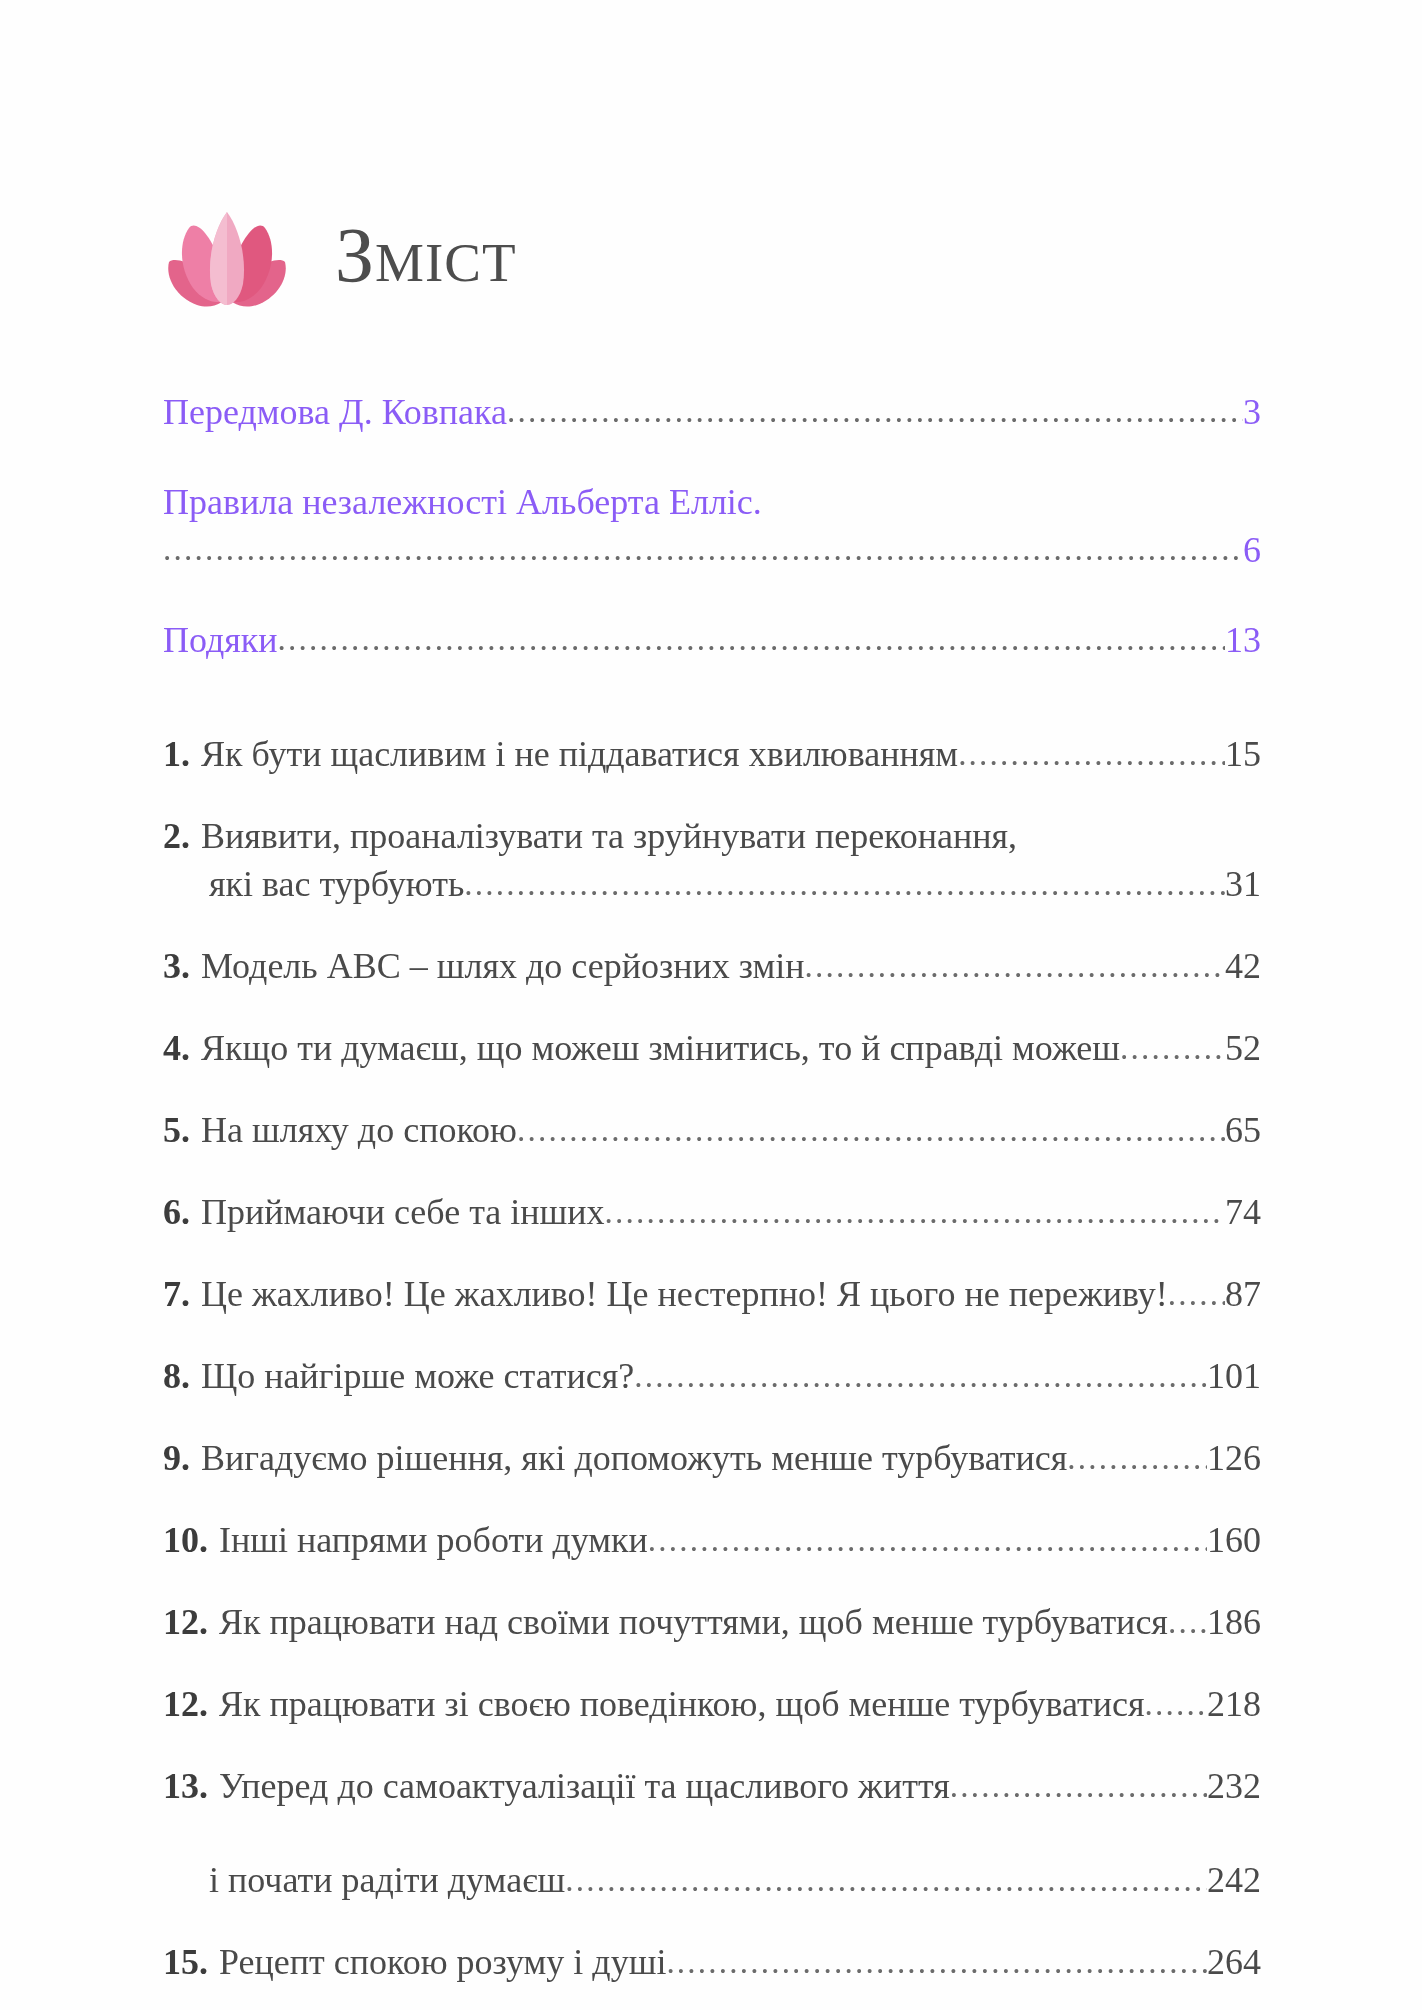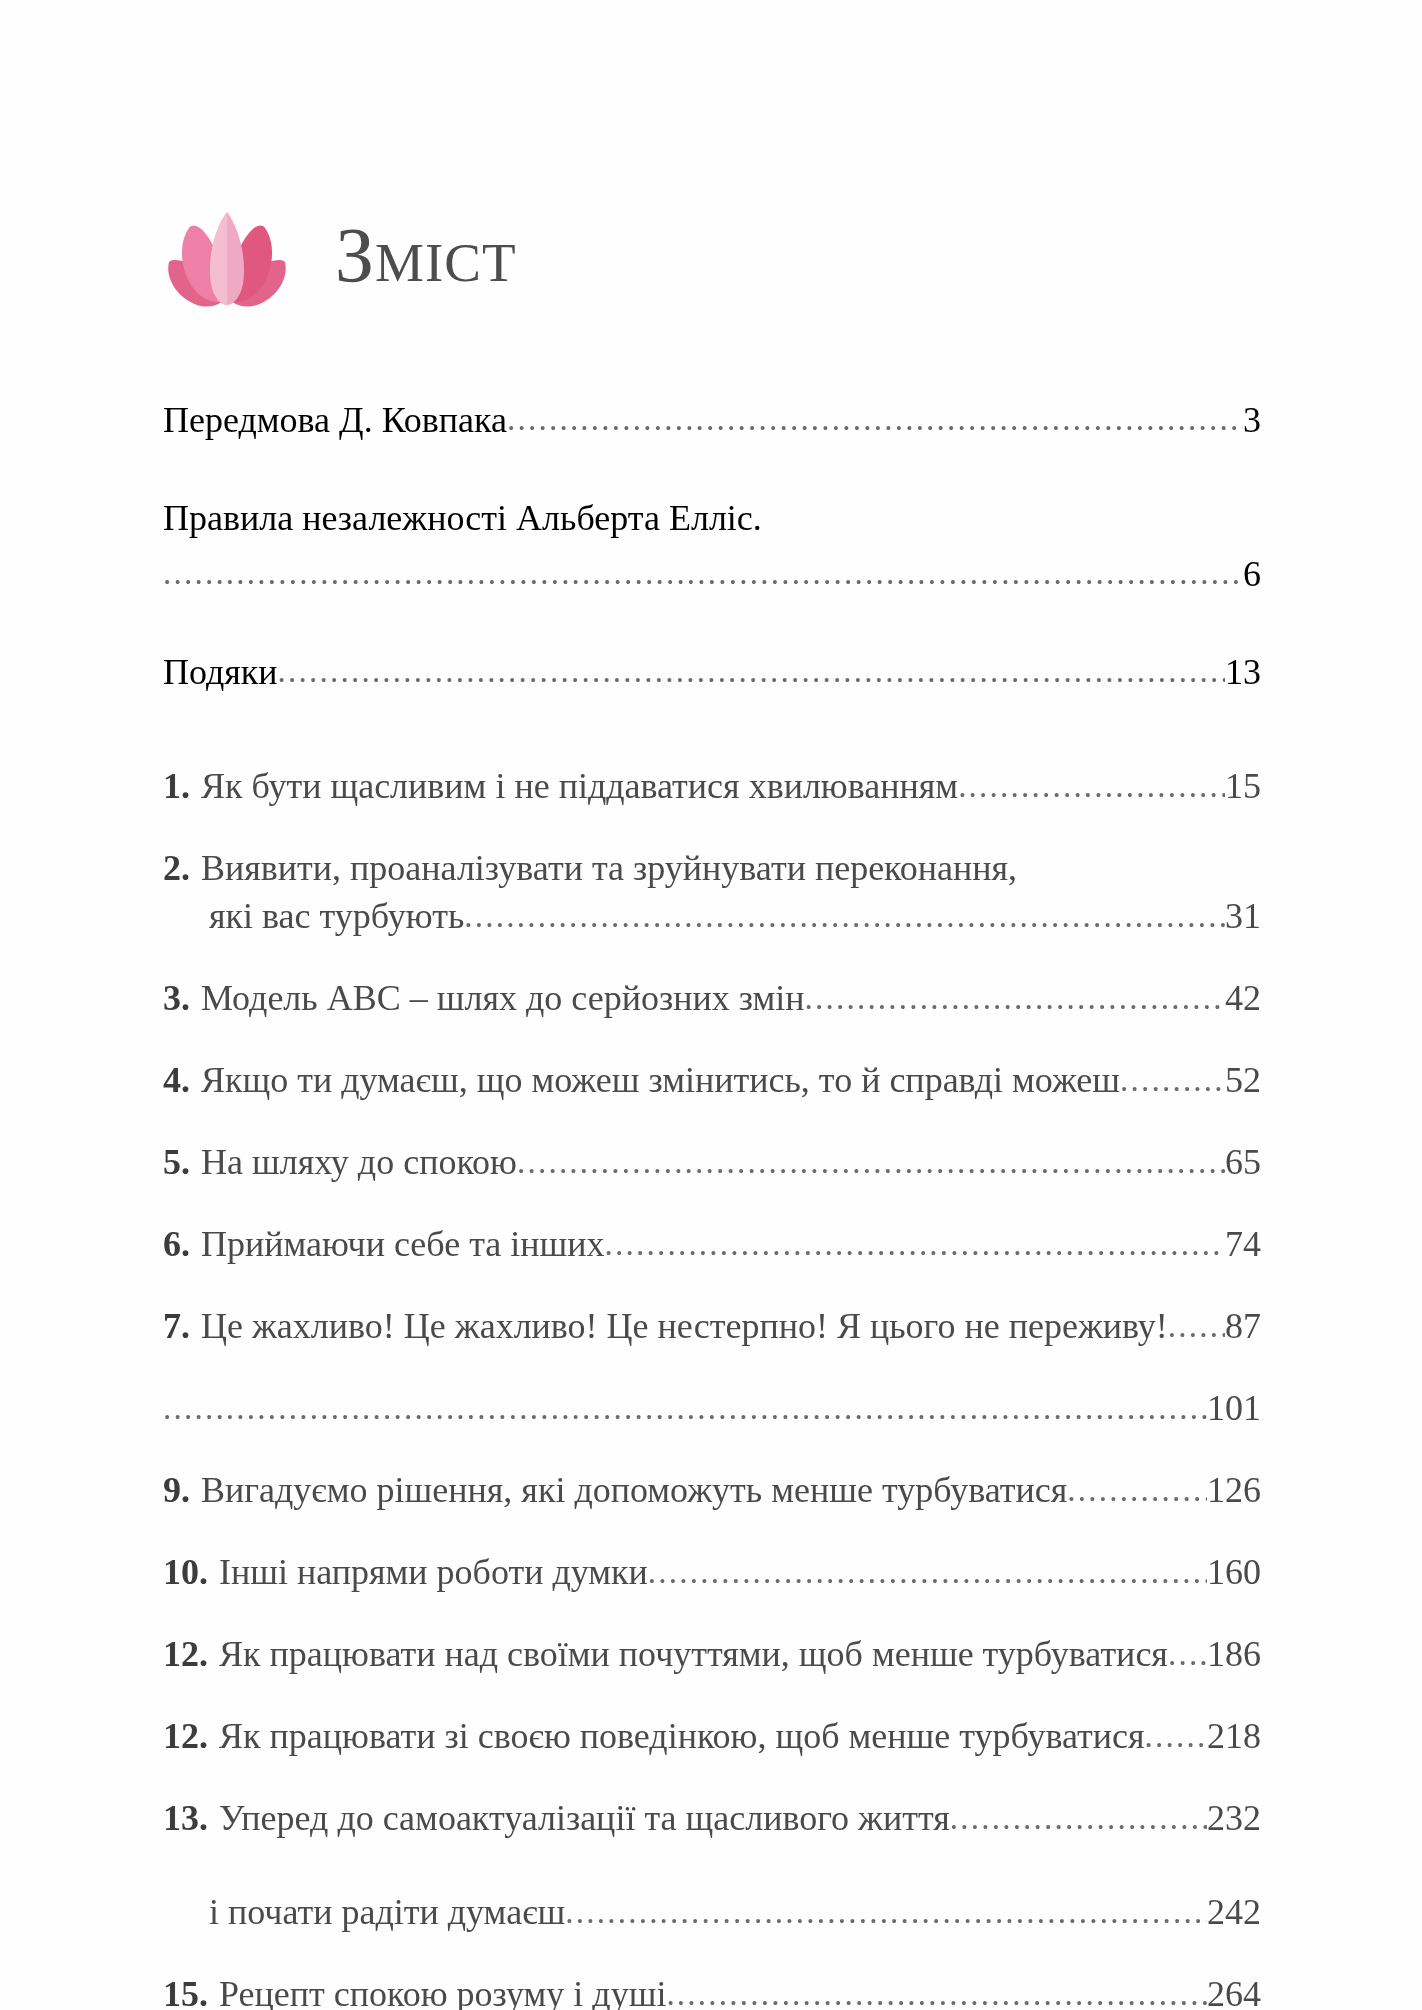--- a/index.html
+++ b/index.html
@@ -97,21 +97,21 @@
     white-space: nowrap;
     text-align: right;
     font-variant-numeric: oldstyle-nums;
   }
 
   
   .cont .label { padding-left: 46px; }
 
   
   .fm .row { font-size: 36px; }
-  .fm .label, .fm .pageno { color: #000000; margin-top: 8px; }
+  .fm .label, .fm .pageno { color: #8b5cf6; }
 
   
   .ch .row { font-size: 36px; align-items: flex-end; }
   .ch .num {
     font-weight: 700;
     font-variant-numeric: oldstyle-nums;
     margin-right: 2px;
     color: #3c3c3c;
   }
 
@@ -247,20 +247,21 @@
         <div class="row">
           <span class="label"><span class="num">7.</span> <span>Це жахливо! Це жахливо! Це нестерпно! Я цього не переживу!</span></span>
           <span class="leaders">........................................................................................................................................................</span>
           <span class="pageno">87</span>
         </div>
       </div>
       <div class="sp-ch"></div>
 
       <div class="entry">
         <div class="row">
+          <span class="label"><span class="num">8.</span> <span>Що найгірше може статися?</span></span>
           <span class="leaders">........................................................................................................................................................</span>
           <span class="pageno">101</span>
         </div>
       </div>
       <div class="sp-ch"></div>
 
       <div class="entry">
         <div class="row">
           <span class="label"><span class="num">9.</span> <span>Вигадуємо рішення, які допоможуть менше турбуватися</span></span>
           <span class="leaders">........................................................................................................................................................</span>

